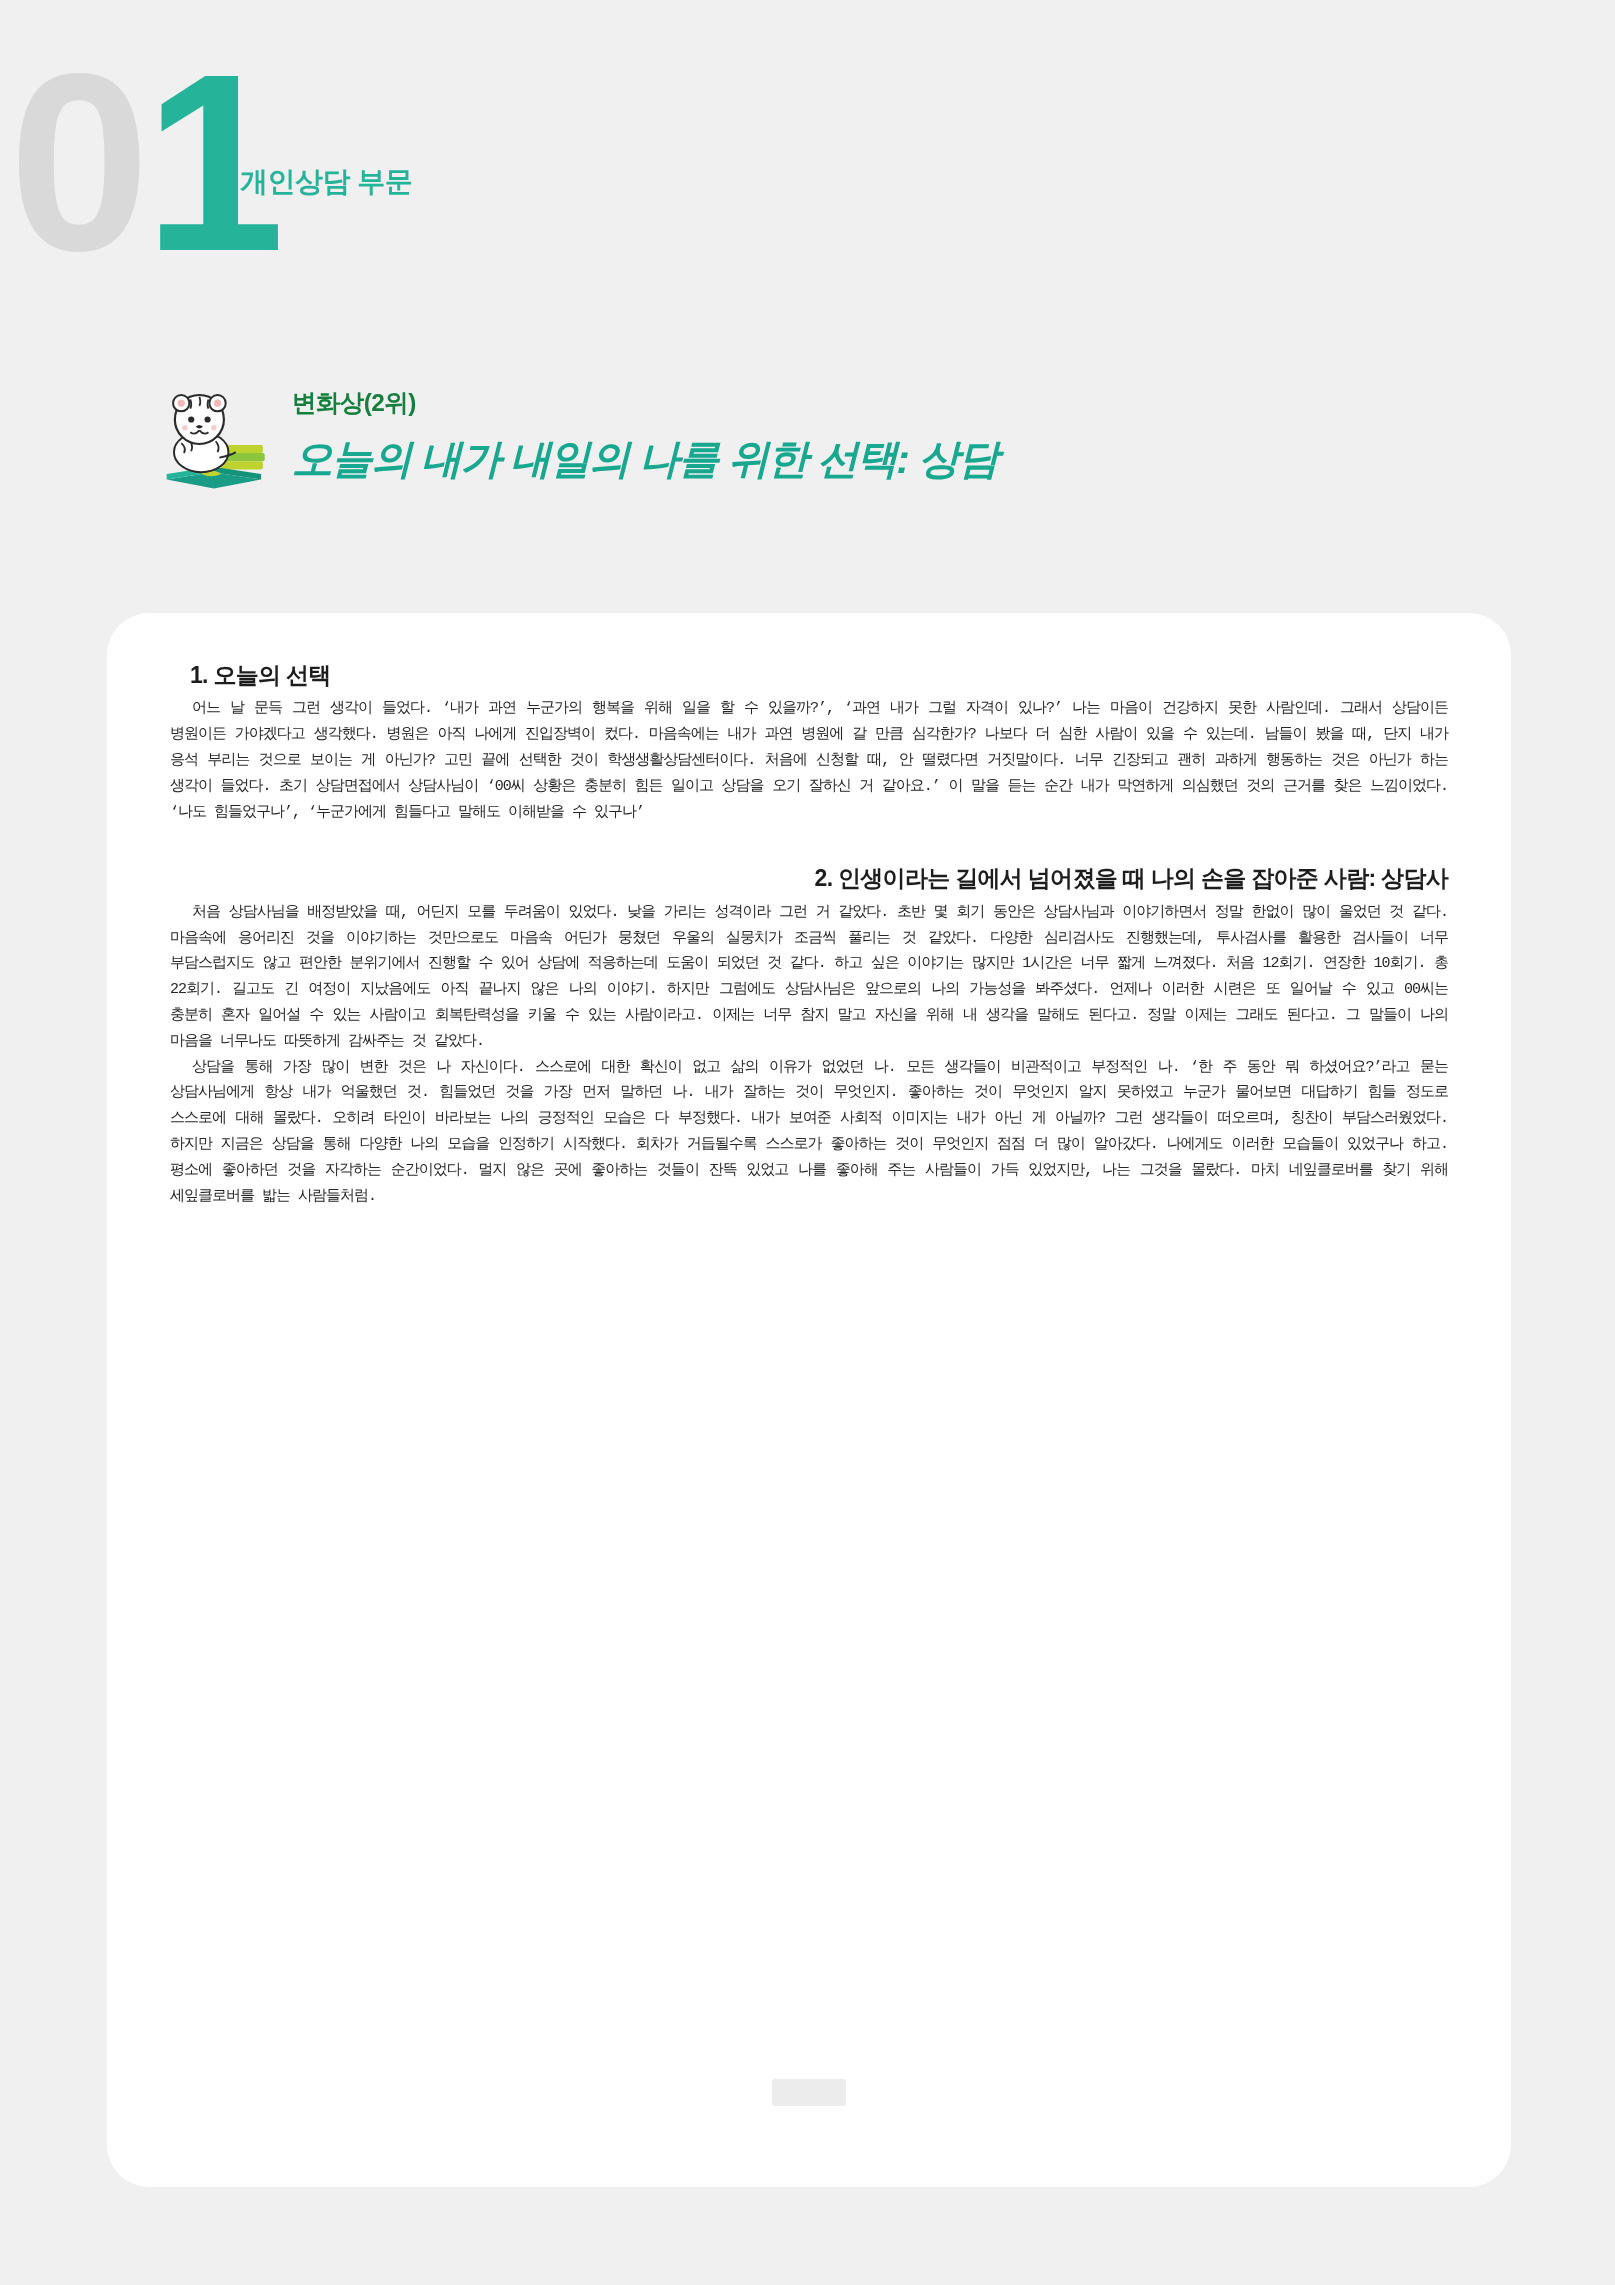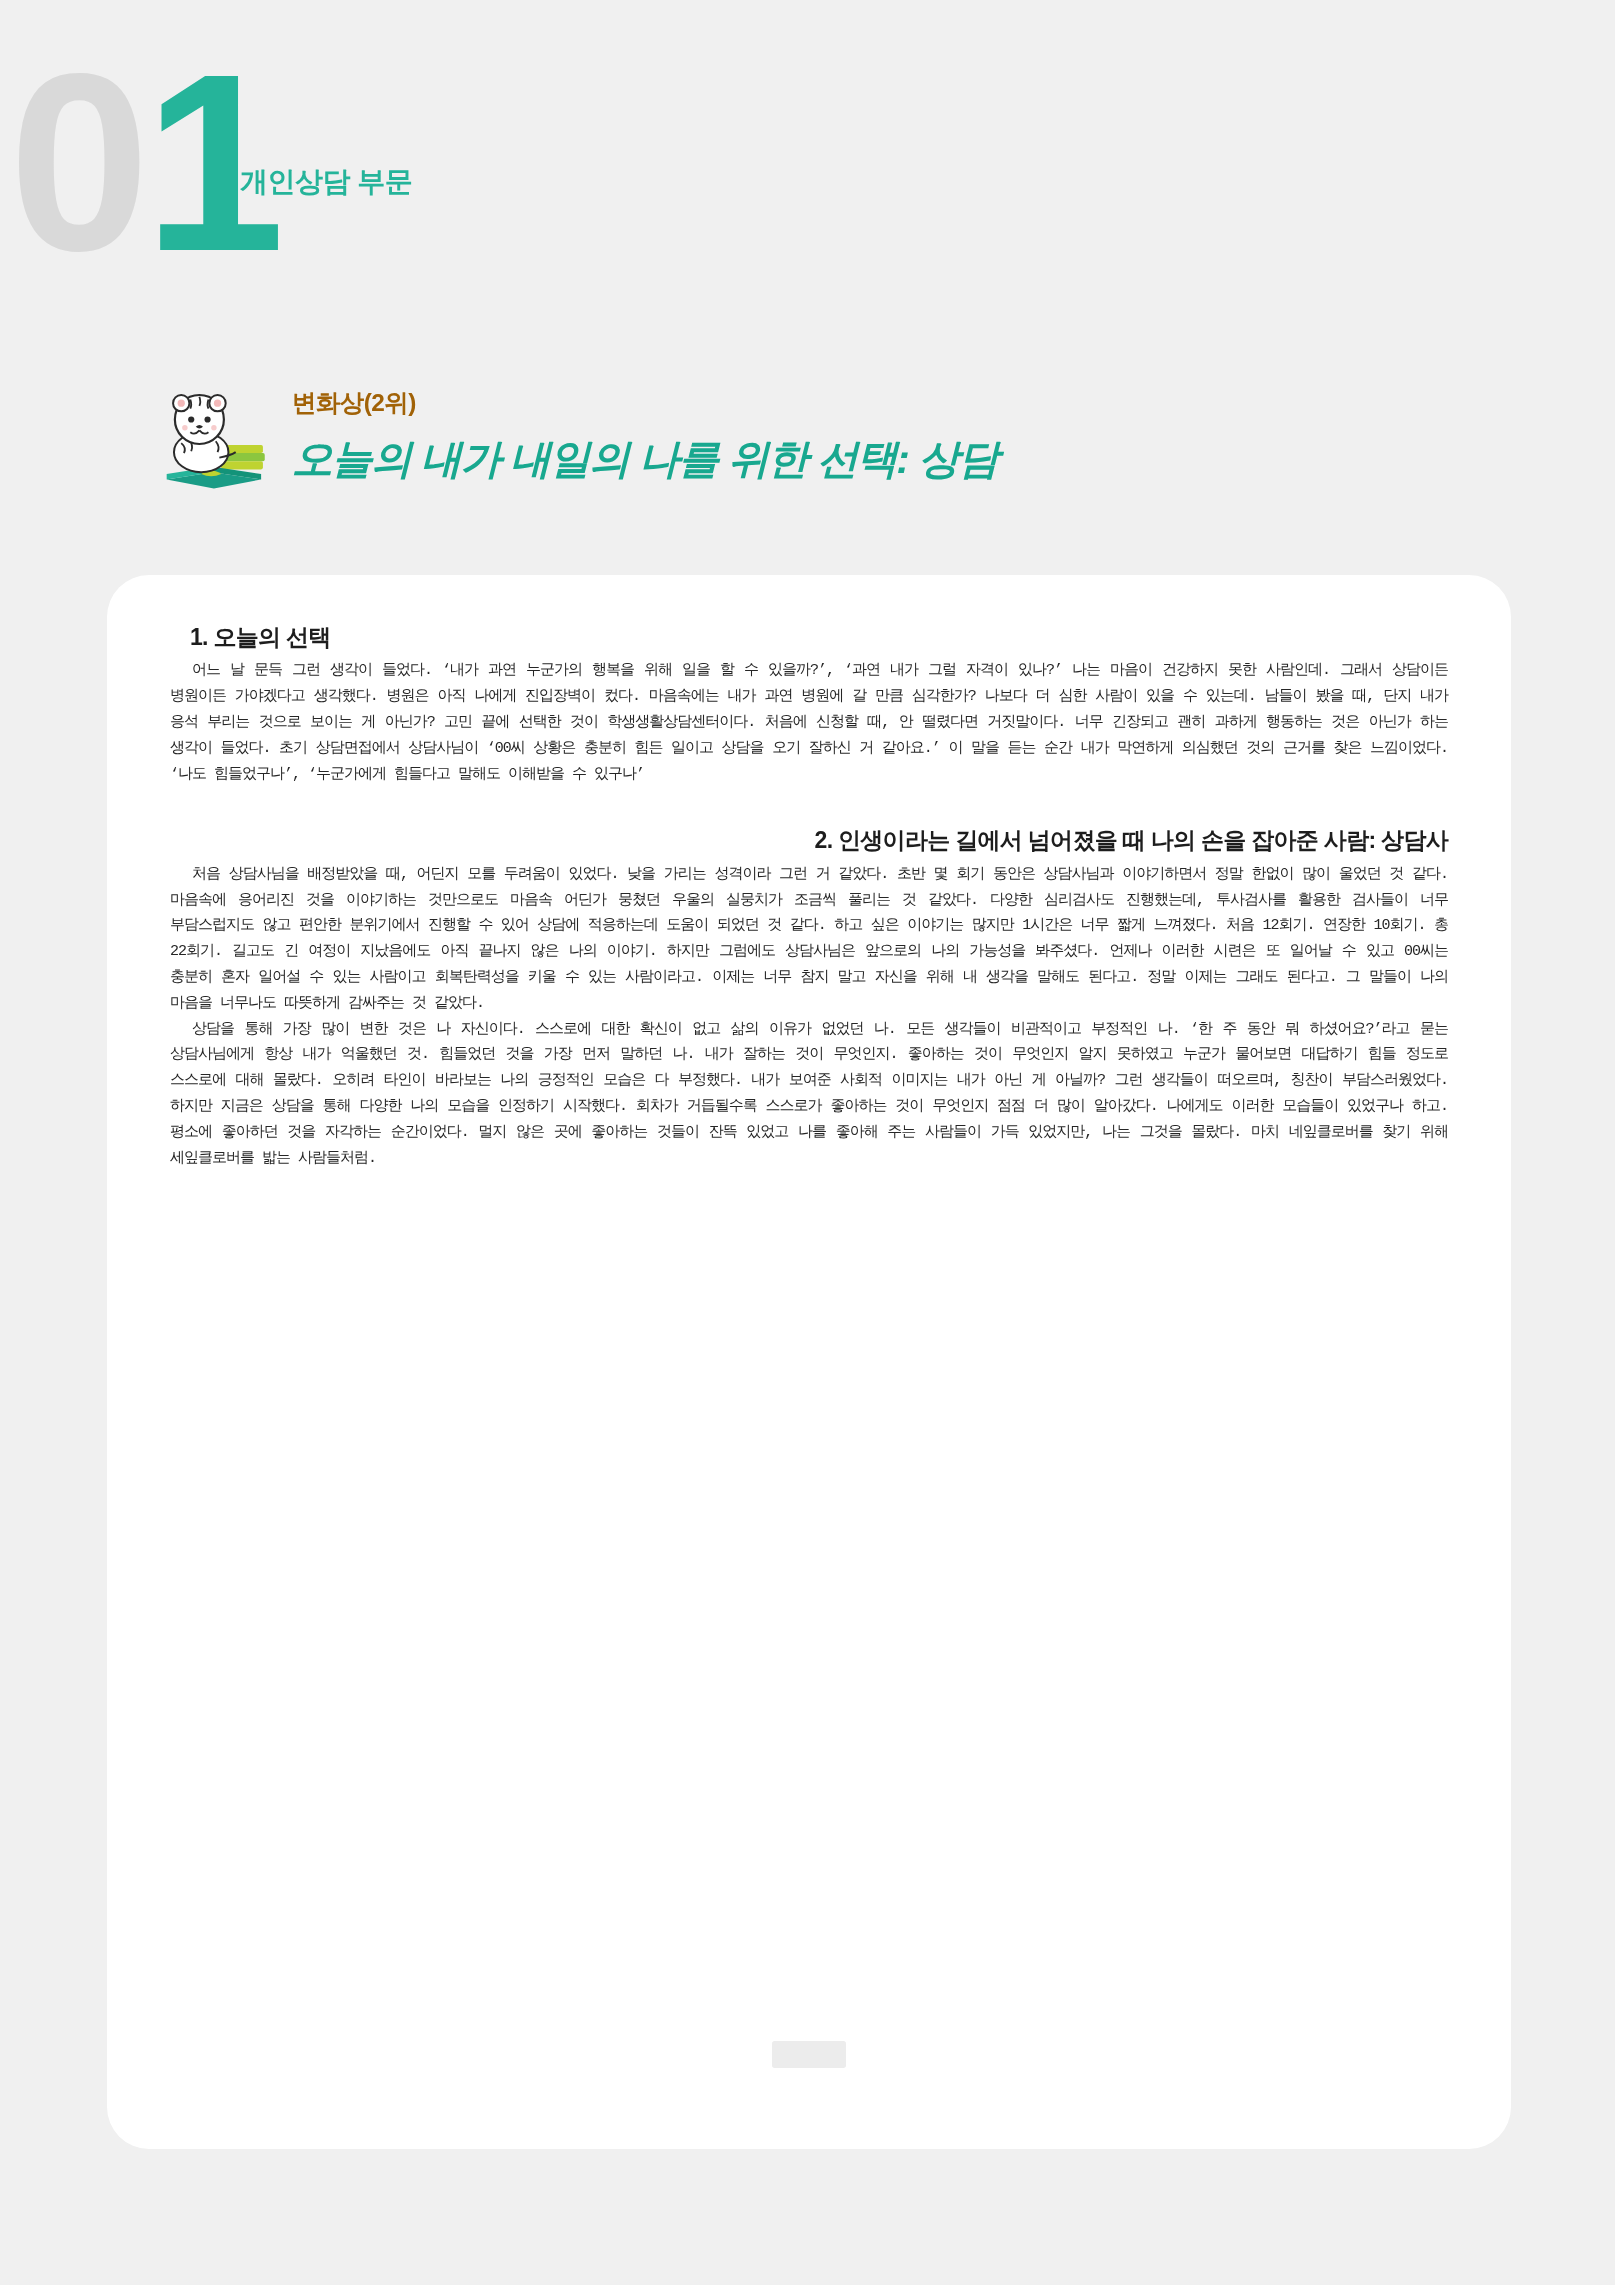--- a/index.html
+++ b/index.html
@@ -66,36 +66,36 @@
     position: relative;
     margin-top: 5.4px;
   }
   .award-text {
     margin-left: 20px;
     padding-top: 7.2px;
   }
   .award-rank {
     font-size: 24.4px;
     font-weight: 700;
-    color: #a16207;
+    color: #15803d;
     letter-spacing: -0.5px;
     margin-bottom: 12.7px;
   }
   .award-title {
     font-size: 41px;
     font-weight: 700;
     color: #18a88f;
     letter-spacing: -1.4px;
     font-style: italic;
   }
 
   
   .card {
     position: absolute;
-    top: 575px;
+    top: 613px;
     left: 107px;
     width: 1404px;
     height: 1574px;
     background: #ffffff;
     border-radius: 42px;
     box-sizing: border-box;
     padding: 47px 63px 36px 63px;
   }
 
   .heading {

